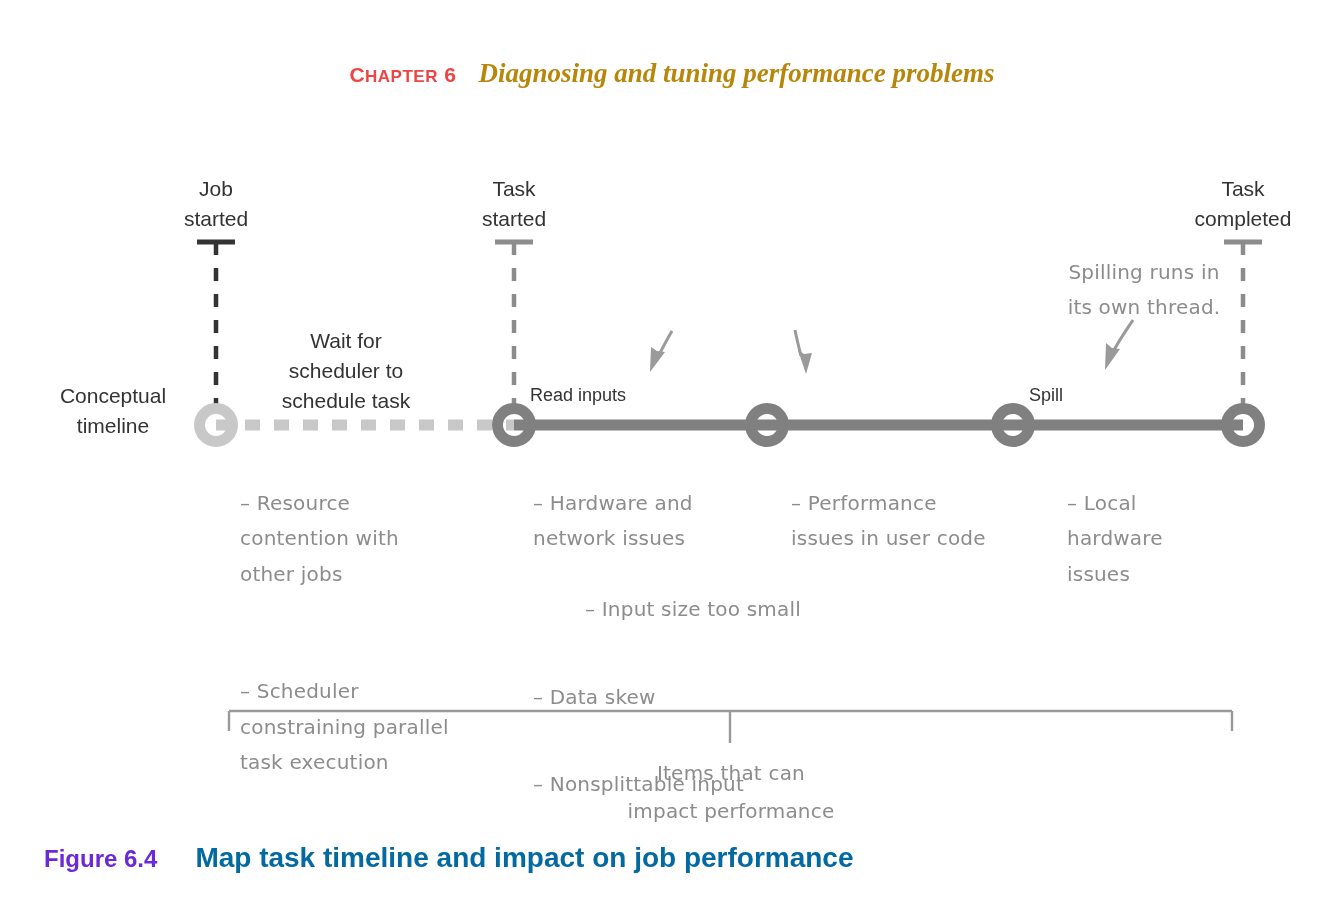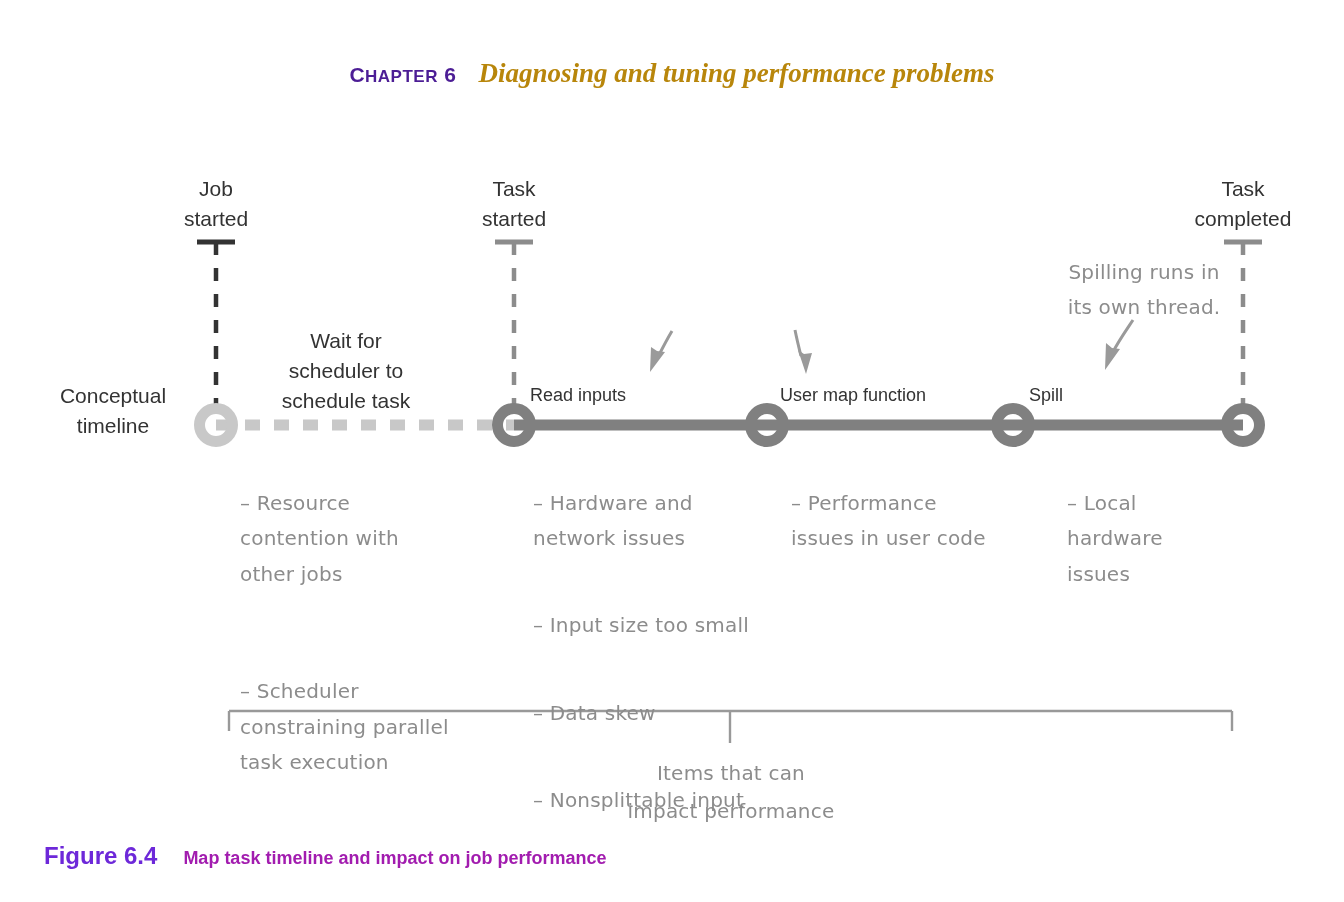--- a/index.html
+++ b/index.html
@@ -13,21 +13,21 @@
   }
   .page{position:absolute;inset:0;}
 
   
   .runhead{
     position:absolute; top:58px; left:0; width:1344px;
     text-align:center;
     white-space:nowrap;
   }
   .runhead .chapno{
-    color:#4c1d95;
+    color:#ef4444;
     font-family:"Liberation Sans", sans-serif;
     font-weight:bold;
     font-size:21px;
     letter-spacing:.5px;
   }
   .runhead .chapno .small{font-size:17px;}
   .runhead .chaptitle{
     color:#b8860b;
     font-family:"Liberation Serif", serif;
     font-style:italic;
@@ -69,25 +69,25 @@
     left:44px; top:842px;
     white-space:nowrap;
   }
   .caption .num{
     color:#6d28d9;
     font-weight:bold;
     font-size:24px;
     font-family:"Liberation Sans", sans-serif;
   }
   .caption .txt{
-    color:#a21caf;
-    font-weight:bold;
-    font-size:18px;
-    font-family:"Liberation Sans", sans-serif;
-    margin-left:26px;
+    color:#0369a1;
+    font-weight:bold;
+    font-size:28px;
+    font-family:"Liberation Sans", sans-serif;
+    margin-left:38px;
   }
 </style>
 </head>
 <body>
 
 <div class="page">
 
   <div class="runhead">
     <span class="chapno"><span>C</span><span class="small">HAPTER</span><span>&nbsp;</span><span>6</span></span><span class="chaptitle">Diagnosing and tuning performance problems</span>
   </div>
@@ -158,21 +158,20 @@
 
   <div class="lbl" style="left:1148px; top:174px; width:190px;">Task
 completed</div>
 
   <div class="lbl" style="left:250px; top:326px; width:192px;">Wait for
 scheduler to
 schedule task</div>
 
   <div class="lbl small" style="left:530px; top:383px; width:222px; text-align:left;">Read inputs</div>
 
-  <div class="lbl small" style="left:780px; top:383px; width:222px; text-align:left;">User map function</div>
 
   <div class="lbl small" style="left:1029px; top:383px; width:200px; text-align:left;">Spill</div>
 
 
   <div class="hand center" style="left:1046px; top:255px; width:196px; line-height:1.73;">Spilling runs in
 its own thread.</div>
 
   <div class="hand center" style="left:600px; top:755px; width:262px; line-height:1.88;">Items that can
 impact performance</div>
 
@@ -181,21 +180,21 @@
    contention with
    other jobs</div>
     <div style="margin-top:46px;">– Scheduler
    constraining parallel
    task execution</div>
   </div>
 
   <div class="hand" style="left:533px; top:450px; width:268px;">
     <div>– Hardware and
    network issues</div>
-    <div style="margin-top:16px;">– Input size too small</div>
+    <div style="text-align:right;">– Input size too small</div>
     <div style="margin-top:16px;">– Data skew</div>
     <div style="margin-top:16px;">– Nonsplittable input</div>
   </div>
 
   <div class="hand" style="left:791px; top:450px; width:252px;">
     <div>– Performance
    issues in user code</div>
   </div>
 
   <div class="hand" style="left:1067px; top:450px; width:200px;">

